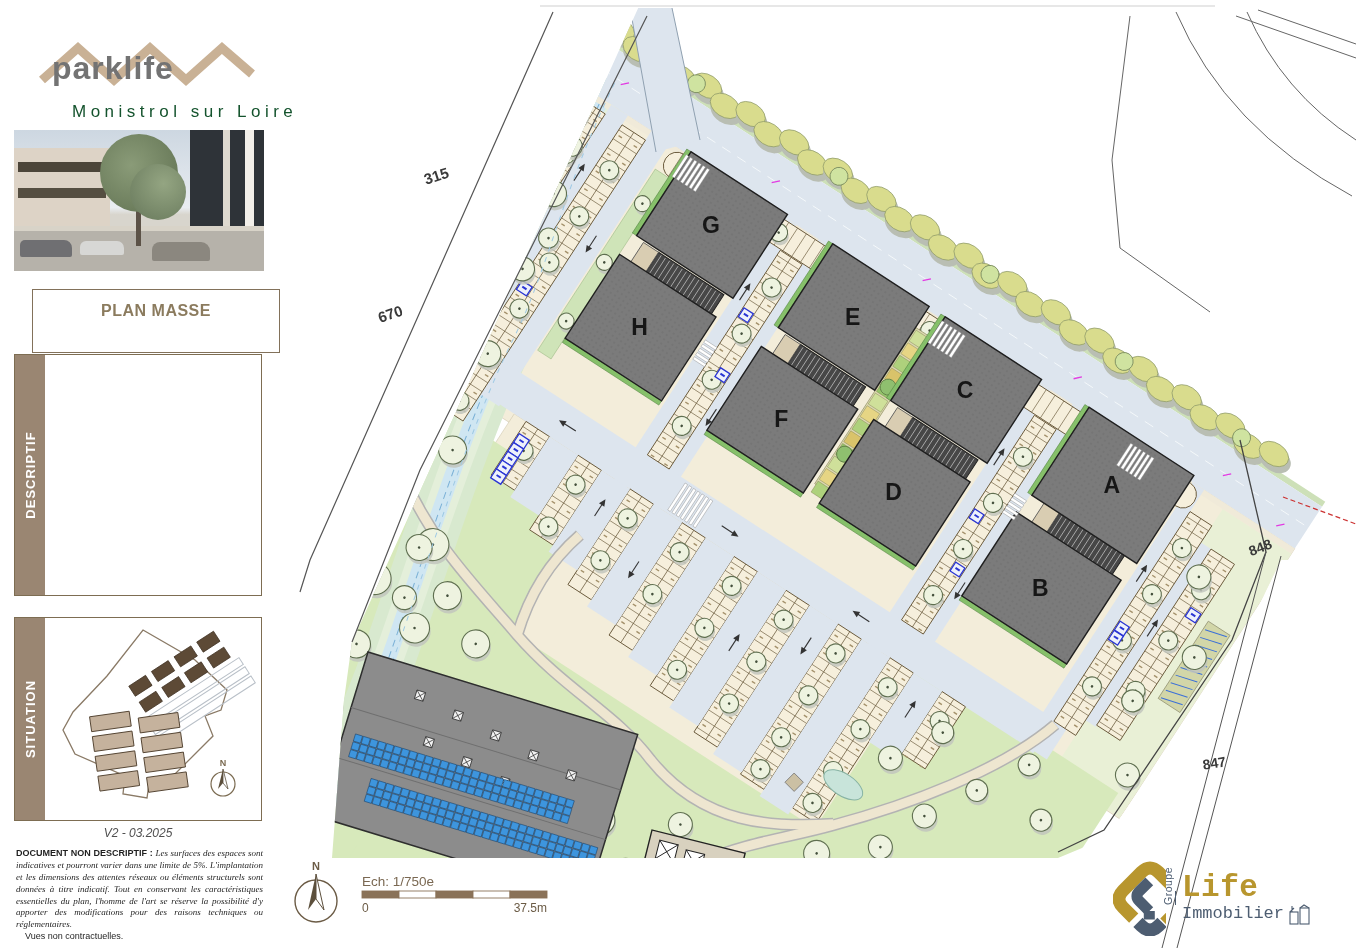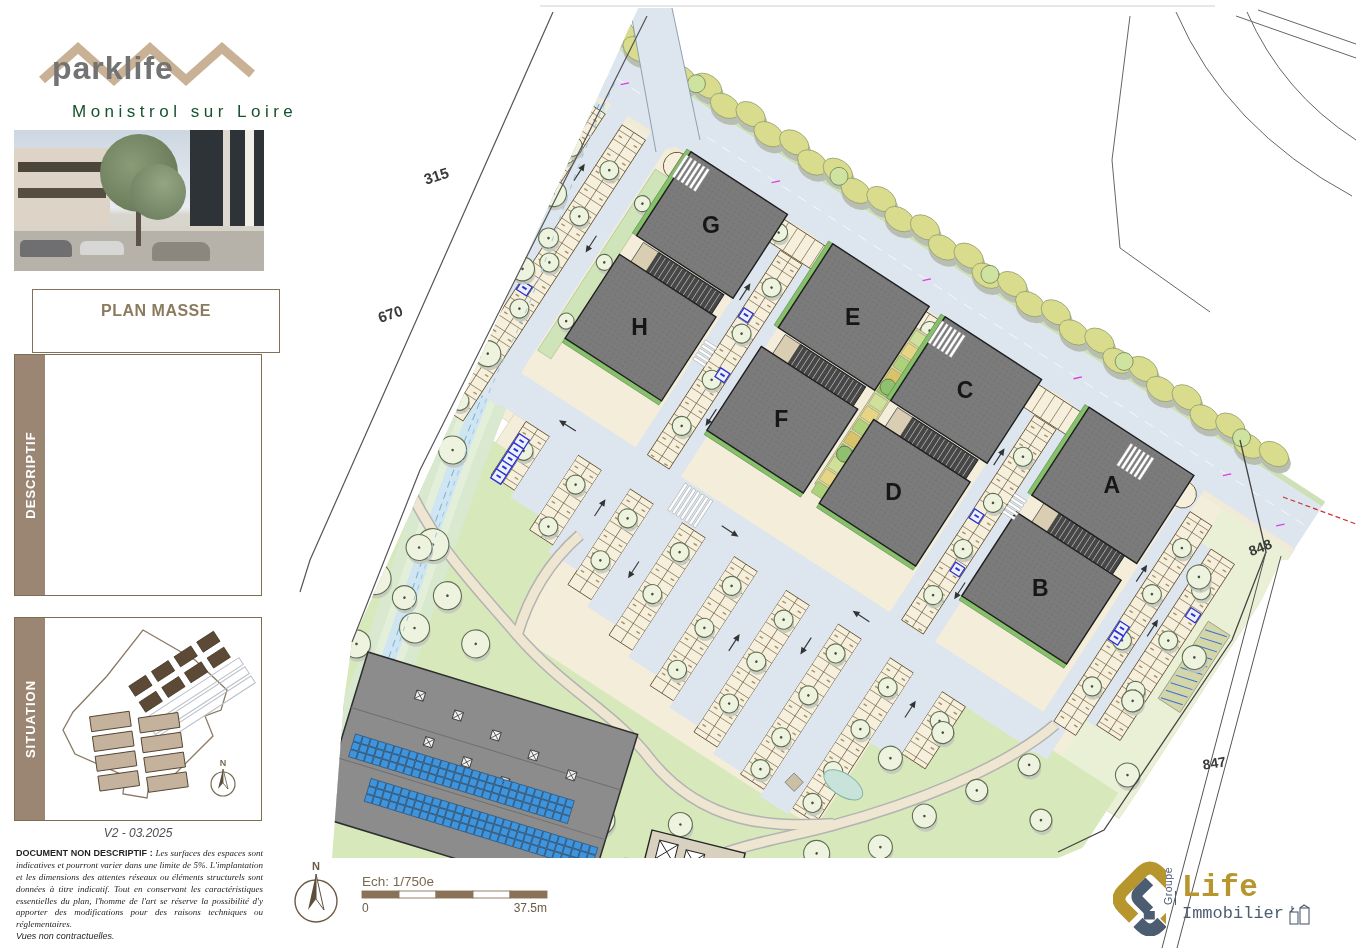--- a/index.html
+++ b/index.html
@@ -37,21 +37,21 @@
   .p-desc{left:14px;top:354px;width:248px;height:242px;}
   .p-sit{left:14px;top:617px;width:248px;height:204px;}
   .panel-bar{width:30px;background:#9a8672;position:relative;flex:none;}
   .panel-bar span{position:absolute;left:50%;top:50%;transform:translate(-50%,-50%) rotate(-90deg);
         color:#fff;font-weight:700;font-size:13px;letter-spacing:1px;white-space:nowrap;}
   .panel-body{flex:1;position:relative;background:#fff;}
   .version{left:14px;top:826px;width:248px;text-align:center;font-size:12px;font-style:italic;color:#4f4f4f;}
   .legal{left:16px;top:848px;width:247px;font-size:9px;color:#1f1f1f;text-align:justify;line-height:1.32;}
   .legal .lh{font-weight:700;font-style:normal;}
   .legal .lb{font-style:italic;font-family:Liberation Serif, serif;}
-  .legal .ln{font-style:italic;display:block;}
+  .legal .ln{display:block;margin-left:9px;}
   
   .flogo{right:44px;bottom:14px;width:200px;height:76px;display:flex;align-items:center;z-index:3;position:absolute;}
   .flogo .txt{display:flex;align-items:center;}
   .groupe{transform:rotate(-90deg);transform-origin:center;font-size:10.5px;color:#4d5d71;letter-spacing:.5px;width:14px;
           border-bottom:1px solid #4d5d71;padding-bottom:1px;margin:0 -6px 0 -4px;}
   .lifecol{margin-left:12px;line-height:1;font-family:Liberation Mono, monospace;}
   .life-name{font-size:31px;font-weight:700;color:#b8962e;letter-spacing:.5px;}
   .life-type{font-size:17px;color:#4d5d71;display:flex;align-items:center;gap:3px;}
 </style>
 </head>

